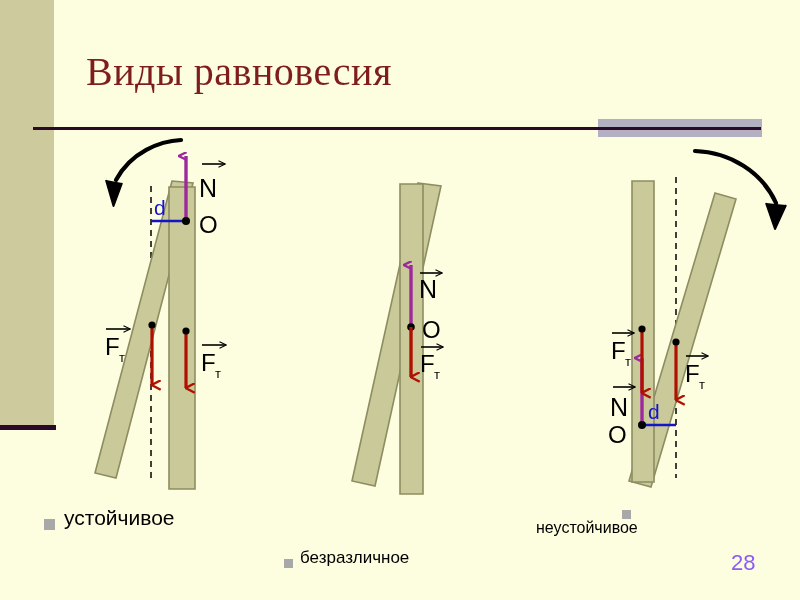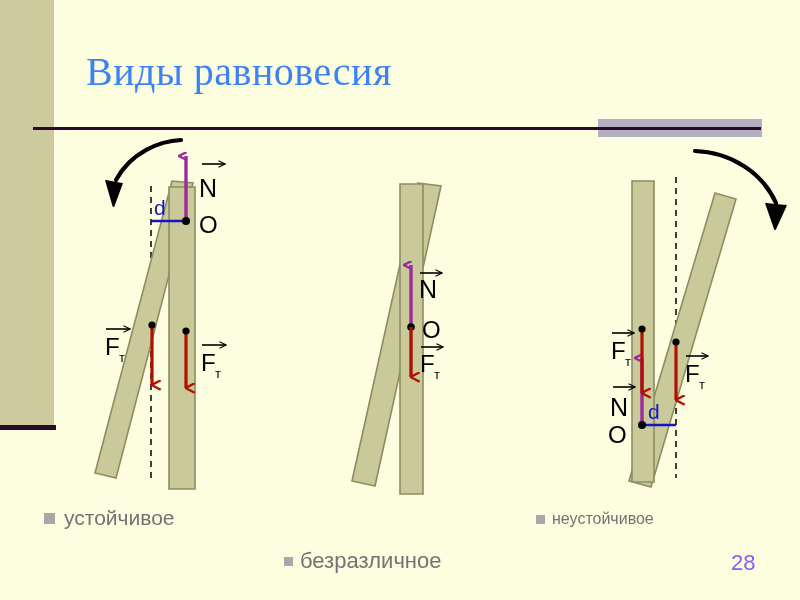--- a/index.html
+++ b/index.html
@@ -38,48 +38,48 @@
     position: absolute;
     left: 598px; top: 119px;
     width: 164px; height: 18px;
     background: #b3b0c2;
   }
   .slide-title {
     position: absolute;
     left: 86px; top: 48px;
     font-family: "Liberation Serif", serif;
     font-size: 40px;
-    color: #3b82f6;
+    color: #7f1d1d;
     letter-spacing: 0.5px;
     white-space: nowrap;
   }
   
   #stage {
     position: absolute;
     left: 0; top: 0;
     width: 800px; height: 600px;
   }
   
   .caption {
     position: absolute;
     display: flex;
-    align-items: center;
-    color: #737373;
+    align-items: flex-end;
+    color: #000000;
     white-space: nowrap;
   }
   .caption .bullet {
     display: inline-block;
     background: #a8a8a8;
     margin-right: 9px;
   }
   .cap-stable { left: 44px; top: 506px; font-size: 21px; }
   .cap-stable .bullet { width: 11px; height: 11px; }
-  .cap-neutral { left: 284px; top: 548px; font-size: 22px; }
+  .cap-neutral { left: 284px; top: 548px; font-size: 17px; }
   .cap-neutral .bullet { width: 9px; height: 9px; margin-right: 7px; }
-  .cap-unstable { left: 536px; top: 510px; font-size: 16px; }
+  .cap-unstable { left: 536px; top: 510px; font-size: 16px; flex-direction: column; }
   .cap-unstable .bullet { width: 9px; height: 9px; margin-right: 7px; }
   .page-number {
     position: absolute;
     left: 731px; top: 550px;
     font-size: 22px;
     color: #8b5cf6;
   }
 </style>
 </head>
 <body>

